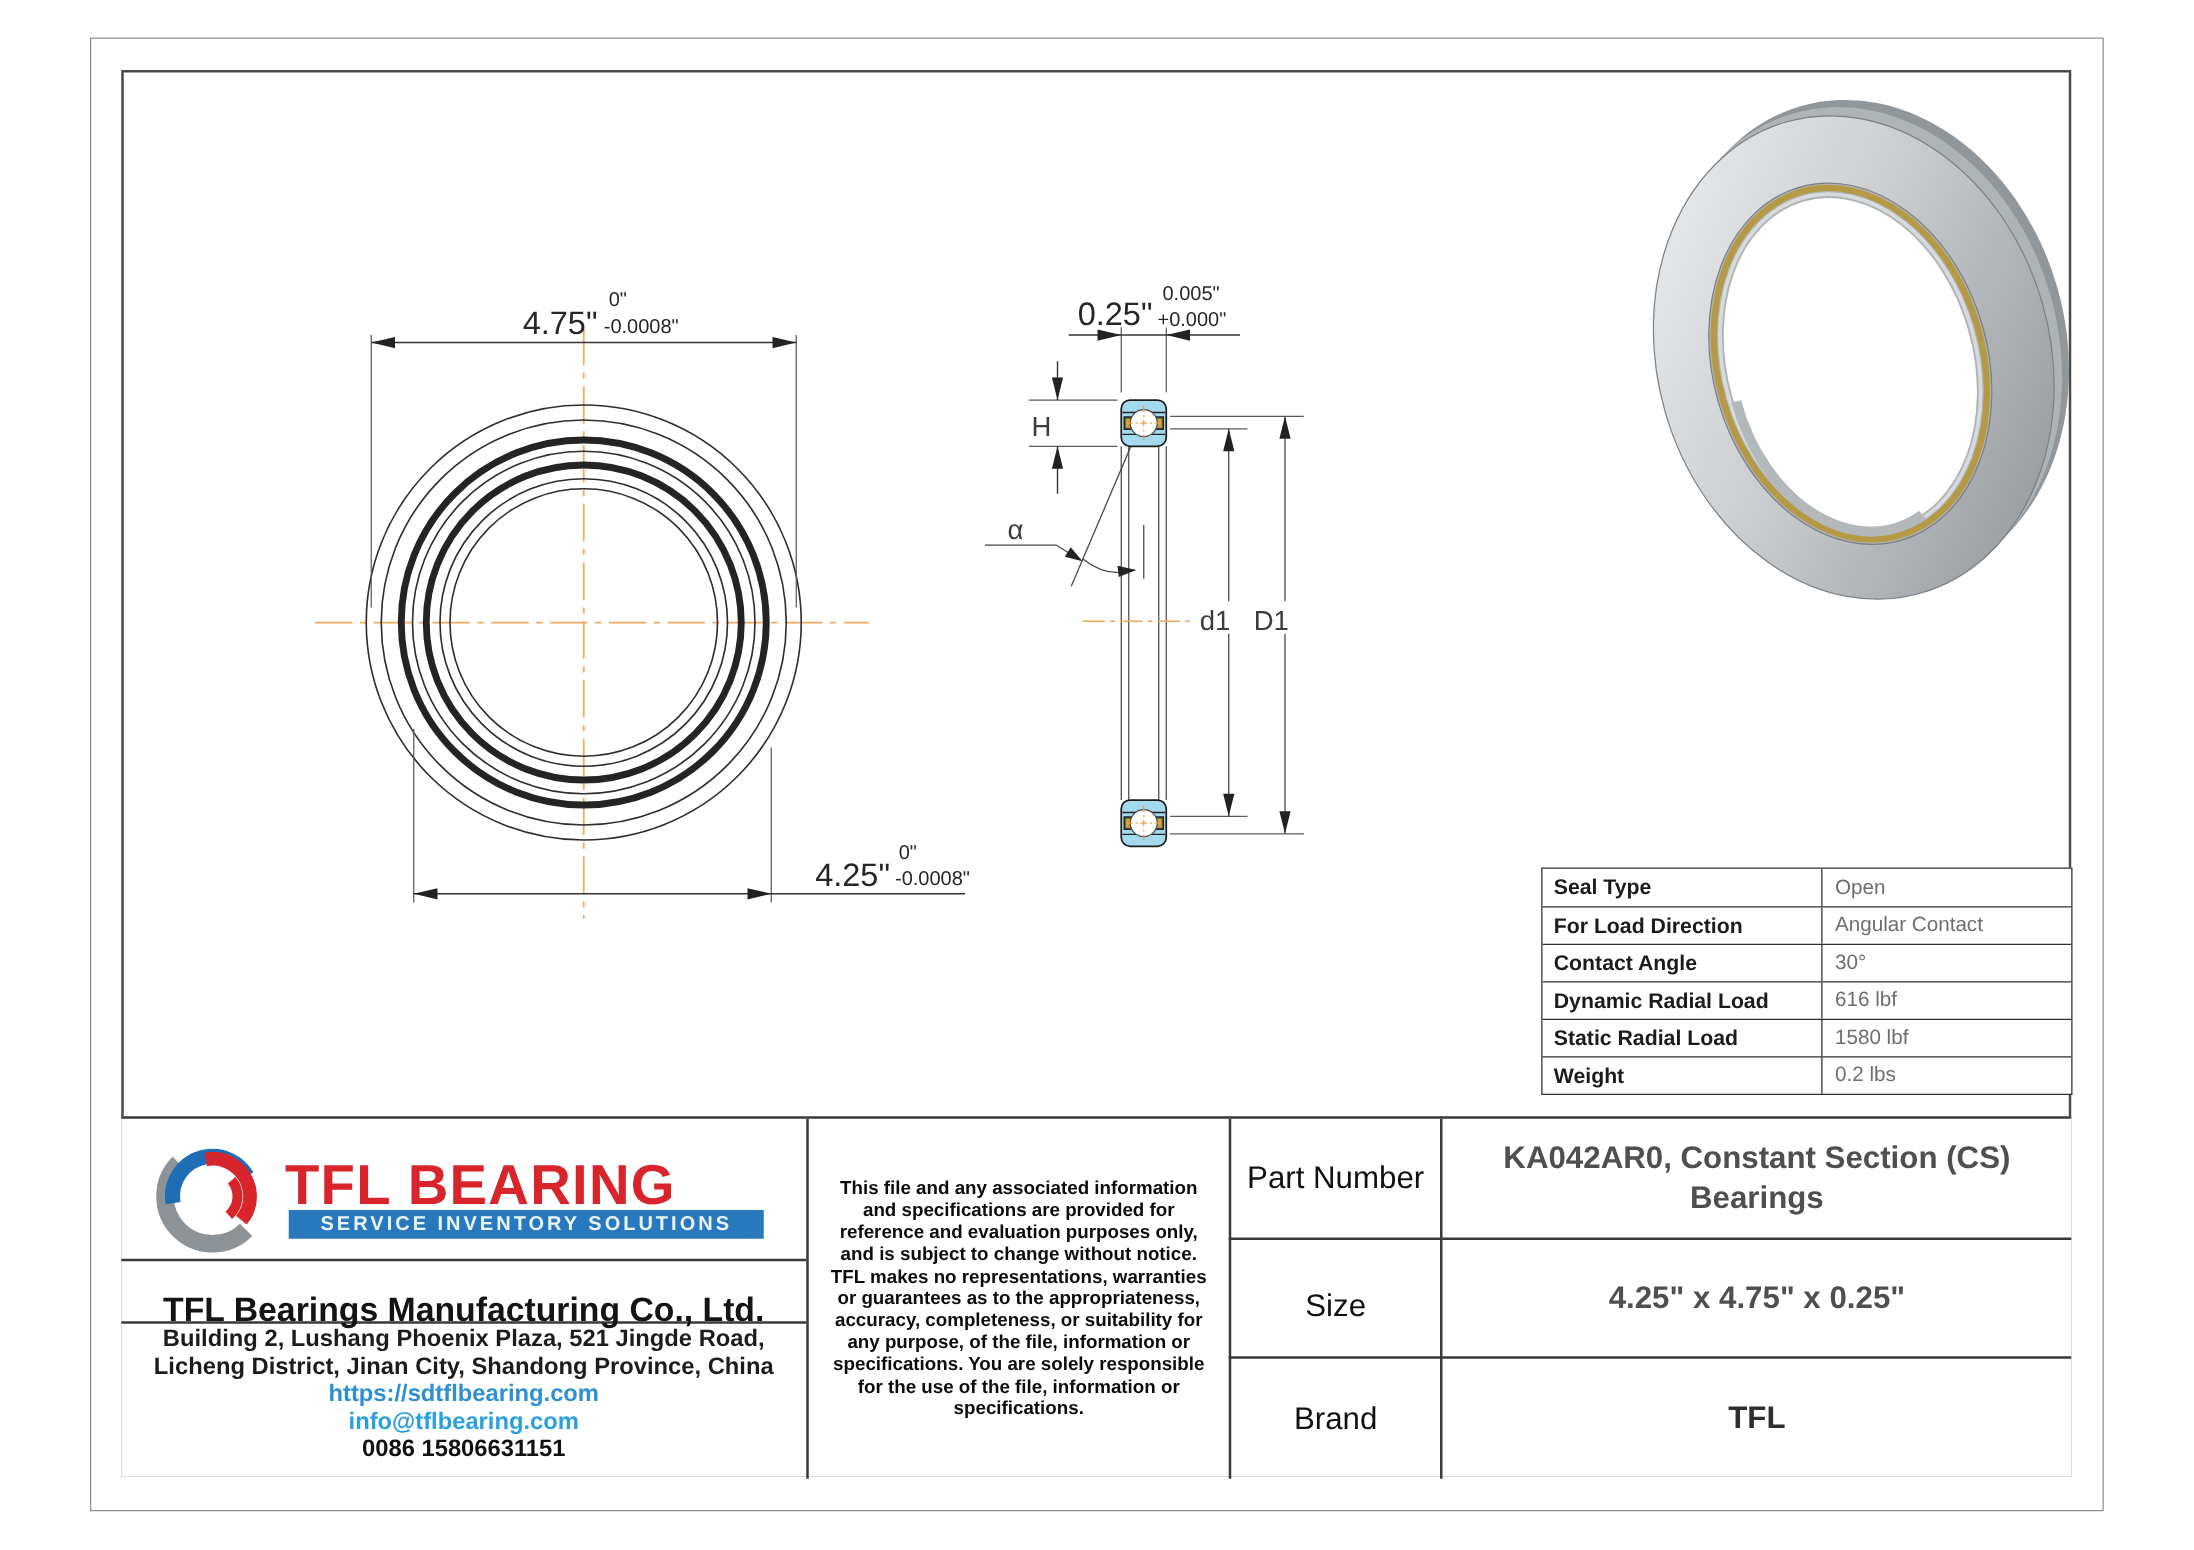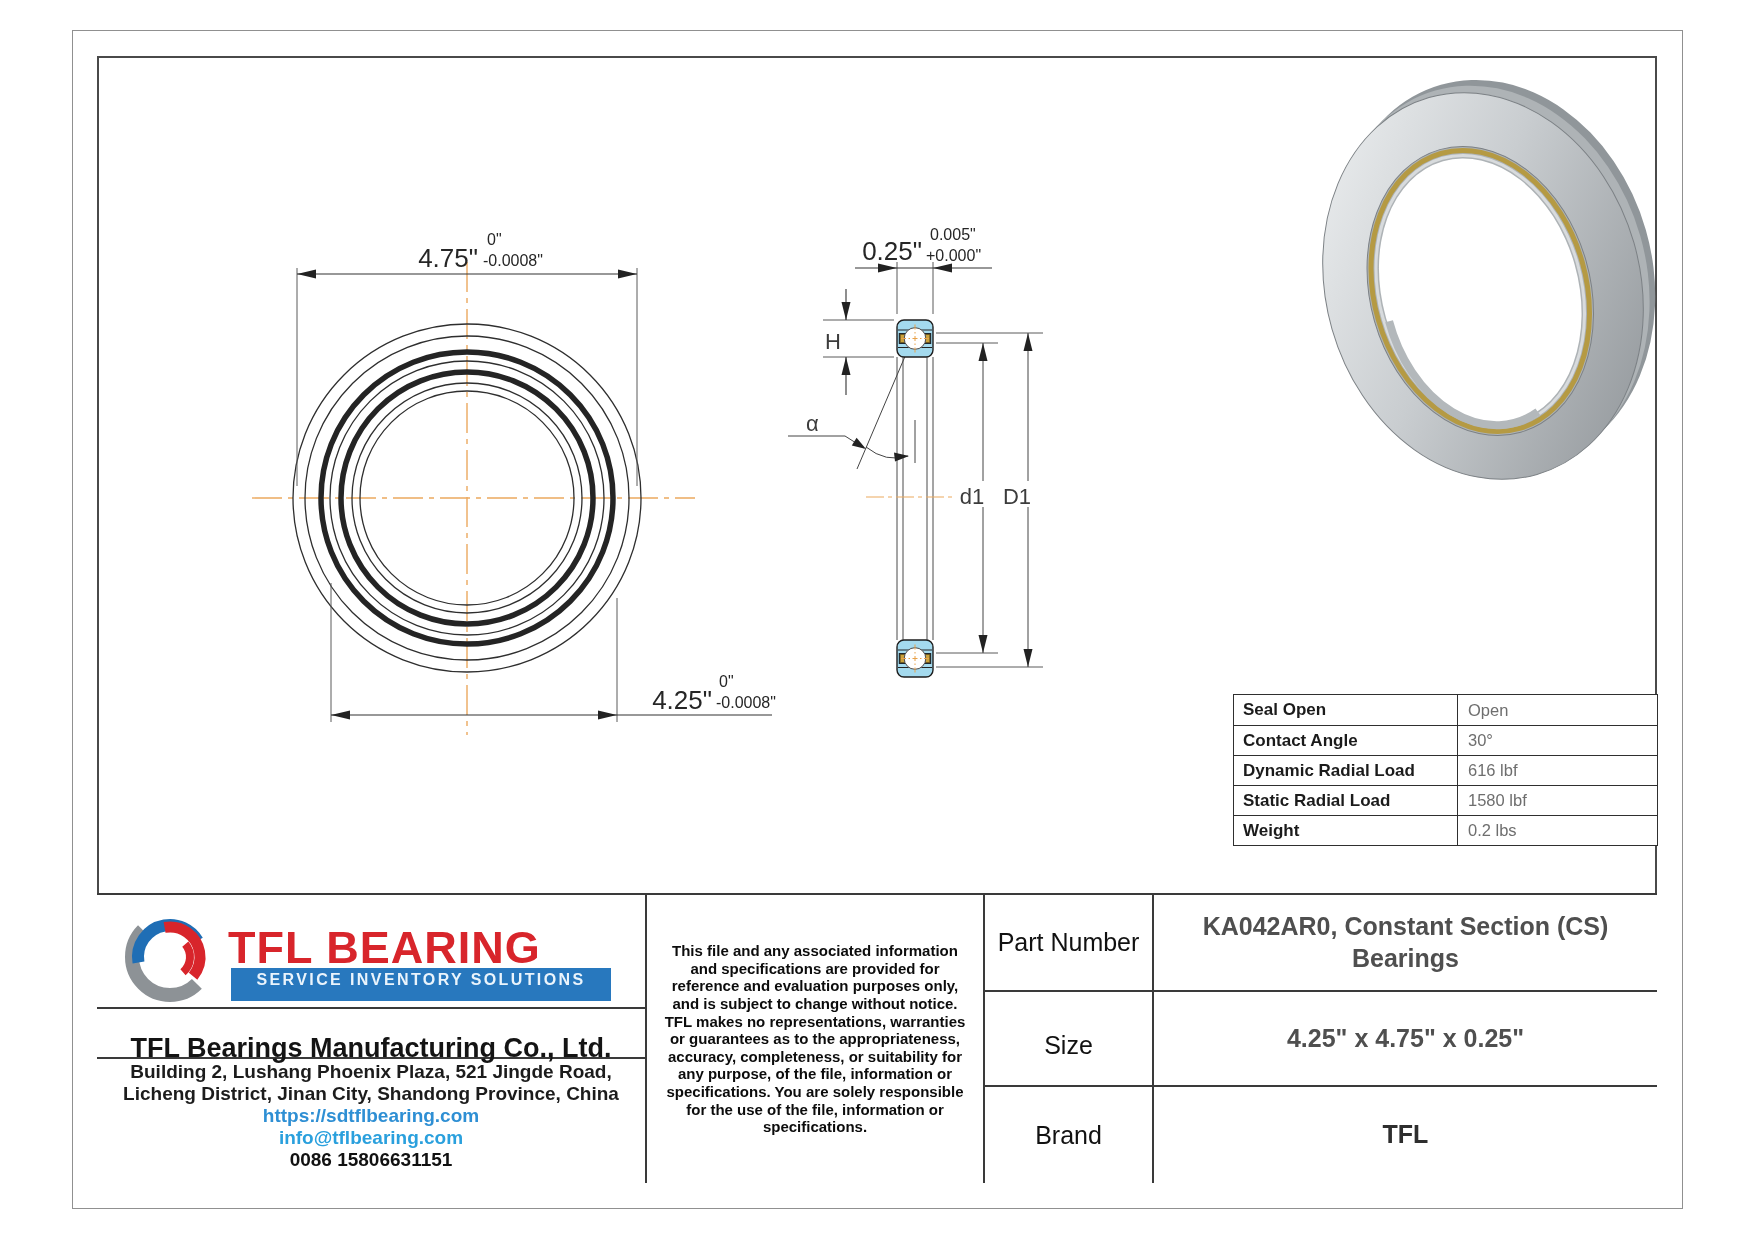--- a/index.html
+++ b/index.html
@@ -23,21 +23,21 @@
   .spec-row + .spec-row{border-top:1.5px solid #2f2f2f;}
   .spec-label{flex:0 0 214px;padding-left:9px;font-size:17px;font-weight:700;color:#1b1b1b;
               display:flex;align-items:center;}
   .spec-value{flex:1;border-left:1.5px solid #2f2f2f;padding-left:10px;font-size:16.5px;
               color:#6e6e6e;display:flex;align-items:center;}
 
   
   .title-block{left:97px;top:893px;width:1560px;height:288px;border-top:2px solid #3a3a3a;background:#fff;}
   .tb-line{position:absolute;background:#3a3a3a;}
   .logo-text{left:228px;top:920px;font-size:45px;font-weight:800;letter-spacing:1px;color:#d8252b;}
-  .logo-tagline{left:231px;top:966px;width:380px;height:33px;background:#2878be;color:#eaf4fc;
+  .logo-tagline{left:231px;top:966px;width:380px;height:23px;background:#2878be;color:#eaf4fc;
                 font-size:16px;font-weight:700;letter-spacing:2.4px;text-align:center;line-height:23px;}
   .company-name{left:0;top:128px;width:548px;height:50px;text-align:center;line-height:50px;
                 font-size:27px;font-weight:700;color:#141414;}
   .address-cell{left:0;top:166px;width:548px;text-align:center;font-size:19px;font-weight:700;color:#1c1c1c;}
   .address-cell .addr{line-height:22px;padding:0 6px;}
   .address-cell .web{color:#2e8fd4;line-height:22px;}
   .address-cell .mail{color:#2aa0dd;line-height:22px;}
   .address-cell .phone{color:#111;line-height:22px;text-align:center;}
   .disclaimer-cell{left:550px;top:0;width:336px;height:288px;display:flex;align-items:center;}
   .disclaimer-text{padding:0 12px;text-align:center;font-size:15px;line-height:17.6px;
@@ -176,22 +176,26 @@
              M -114 4 A 110 147 0 1 0 106 4 A 110 147 0 1 0 -114 4 Z"></path>
     <ellipse cx="-4" cy="4" rx="106" ry="143" fill="none" stroke="#b59a43" stroke-width="5"></ellipse>
     <ellipse cx="-4" cy="4" rx="101" ry="138" fill="none" stroke="#d8dbdd" stroke-width="3"></ellipse>
     <ellipse cx="-4" cy="4" rx="98" ry="135" fill="#ffffff"></ellipse>
     <path d="M -100 8 A 94 129 0 0 0 18 136" fill="none" stroke="#b3b8bb" stroke-width="8"></path>
   </g>
 </svg>
 
 <div class="abs spec-table">
   <div class="spec-row">
-    <div class="spec-label">Seal Open</div>
+    <div class="spec-label">Seal Type</div>
     <div class="spec-value">Open</div>
+  </div>
+  <div class="spec-row">
+    <div class="spec-label">For Load Direction</div>
+    <div class="spec-value">Angular Contact</div>
   </div>
   <div class="spec-row">
     <div class="spec-label">Contact Angle</div>
     <div class="spec-value">30°</div>
   </div>
   <div class="spec-row">
     <div class="spec-label">Dynamic Radial Load</div>
     <div class="spec-value">616 lbf</div>
   </div>
   <div class="spec-row">

